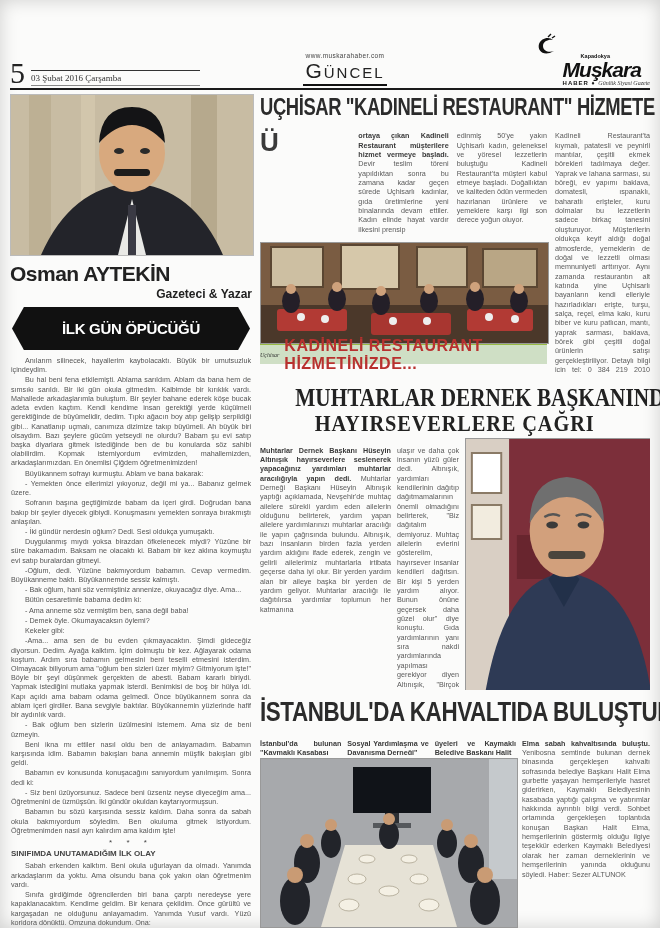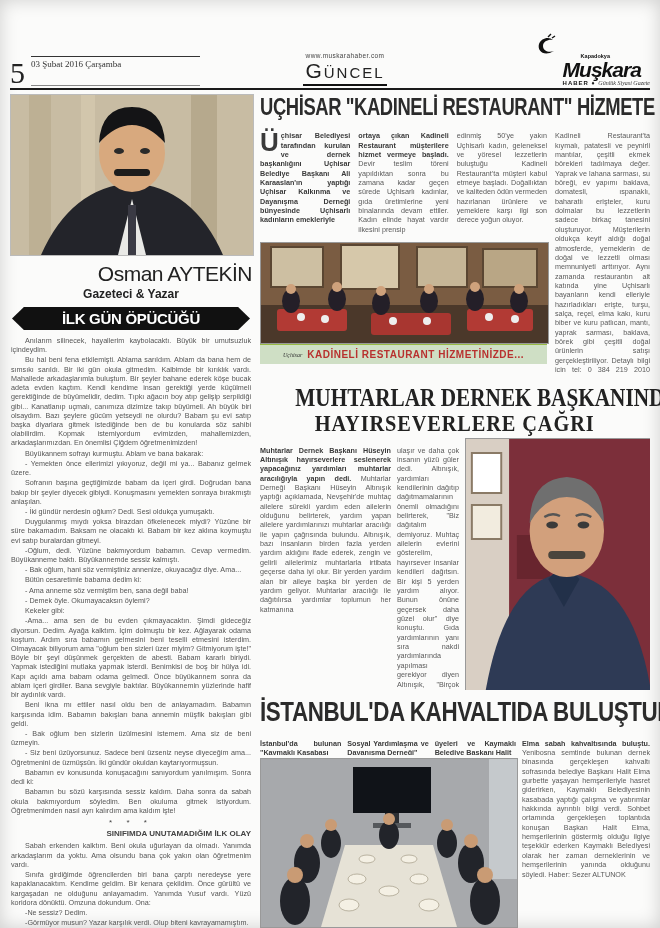--- a/index.html
+++ b/index.html
@@ -7,49 +7,49 @@
         font-family:"Liberation Sans",sans-serif;color:#222;overflow:hidden;
         box-shadow:inset 0 0 18px rgba(0,0,0,.18);}
   .inner{position:absolute;left:10px;top:44px;width:640px;}
 
   
   .hdr{display:flex;align-items:flex-end;justify-content:space-between;height:42px;
        border-bottom:2px solid #1a1a1a;padding-bottom:2px;}
   .hdr-left{display:flex;align-items:flex-end;gap:6px;width:190px;}
   .pagenum{font-family:"Liberation Serif",serif;font-size:30px;line-height:26px;font-weight:400;}
   .datewrap{flex:1;border-top:1.5px solid #333;padding-top:2px;}
-  .date{font-family:"Liberation Serif",serif;font-size:9px;color:#333;border-bottom:1px solid #888;padding-bottom:16px;}
+  .date{font-family:"Liberation Serif",serif;font-size:9px;color:#333;border-bottom:1px solid #888;padding-bottom:2px;}
   .hdr-center{text-align:center;flex:1;}
   .url{font-size:6.5px;color:#444;letter-spacing:.4px;text-align:center;}
   .guncel{font-weight:normal;letter-spacing:2px;font-size:15px;border-bottom:2px solid #111;display:inline-block;padding:0 2px 1px 2px;}
   .guncel::first-letter{font-size:21px;}
   .hdr-right{width:160px;display:flex;align-items:center;justify-content:flex-end;gap:3px;}
   .logo-txt{text-align:left;line-height:1;margin-top:48px;}
   .logo-top{font-size:5.5px;font-weight:bold;color:#111;margin-left:18px;}
   .logo-main{font-size:21px;font-weight:bold;font-style:italic;letter-spacing:-1px;color:#111;}
   .logo-subrow{font-size:6px;font-weight:bold;letter-spacing:1px;color:#111;}
   .logo-tag{font-style:italic;font-weight:normal;letter-spacing:0;color:#333;font-family:"Liberation Serif",serif;}
 
   
   .content{display:flex;gap:8px;margin-top:4px;}
   .sidebar{width:242px;flex:none;}
   .main{width:390px;flex:none;}
 
   
   .portrait{width:242px;height:160px;display:block;border:1px solid #bbb;}
-  .author{font-size:21px;font-weight:normal;text-align:right;margin-top:6px;letter-spacing:-.5px;}
-  .role{font-size:12px;font-weight:bold;text-align:center;margin-top:1px;}
+  .author{font-size:21px;font-weight:bold;text-align:left;margin-top:6px;letter-spacing:-.5px;}
+  .role{font-size:12px;font-weight:bold;text-align:right;margin-top:1px;}
   .col-banner{margin:6px 2px;background:#111;color:#fff;text-align:center;font-weight:bold;
-              font-size:15px;letter-spacing:-.3px;padding:3px 0;
+              font-size:15px;letter-spacing:-.3px;padding:13px 0;
               clip-path:polygon(0 50%,5% 0,95% 0,100% 50%,95% 100%,5% 100%);}
   .sidetext{font-size:7.2px;line-height:1.28;color:#555;text-align:justify;height:598px;overflow:hidden;
             padding:0 1px;}
   .sidetext p{margin:0 0 1px 0;text-indent:14px;}
   .stars{text-align:center;color:#444;font-size:8px;letter-spacing:6px;margin:3px 0 1px 0;text-indent:0;}
-  .subhead{text-align:right;font-weight:bold;color:#444;font-size:8px;margin-bottom:2px;}
+  .subhead{text-align:left;font-weight:bold;color:#444;font-size:8px;margin-bottom:2px;}
 
   
   .cond{display:inline-block;transform:scaleX(.8);transform-origin:0 50%;white-space:nowrap;letter-spacing:-.5px;}
   .cond-c{display:inline-block;transform:scaleX(.85);transform-origin:50% 50%;white-space:nowrap;}
   .h-uchisar{font-size:23px;font-weight:800;color:#2b2b2b;margin:0 0 3px 0;}
   .h-muhtarlar{text-align:center;font-family:"Liberation Serif",serif;font-weight:bold;color:#222;margin:6px 0 3px 0;}
   .h-m1{font-size:25px;line-height:1.02;}
   .h-m2{font-size:24px;line-height:1.02;letter-spacing:1px;}
   .h-istanbul{font-size:28px;font-weight:800;color:#2b2b2b;margin:6px 0 3px 0;}
 
@@ -59,21 +59,21 @@
   .lead{font-weight:bold;}
 
   
   .a1-body{display:grid;grid-template-columns:287px 95px;gap:8px;}
   .a1-cols{display:grid;grid-template-columns:repeat(3,1fr);gap:8px;height:118px;overflow:hidden;}
   .dropcap{float:left;font-size:26px;line-height:22px;font-weight:bold;color:#3a3a3a;padding-right:2px;}
   .a1-photo{width:287px;height:100px;display:block;border:1px solid #999;}
   .a1-caption{height:19px;background:#cfdfc5;display:flex;align-items:center;justify-content:center;gap:5px;
               border-top:1px solid #9b4; }
   .a1-caption .cap-pre{font-family:"Liberation Serif",serif;font-style:italic;font-size:6px;color:#333;}
-  .a1-caption .cap-main{color:#b8312f;font-weight:bold;font-size:10px;letter-spacing:.5px;}
+  .a1-caption .cap-main{color:#b8312f;font-weight:bold;font-size:16px;letter-spacing:.5px;}
   .a1-col4{height:241px;overflow:hidden;}
 
   
   .a2-body{display:grid;grid-template-columns:131px 62px 1fr;gap:6px;height:252px;overflow:hidden;}
   .a2-photo{width:100%;height:252px;display:block;border:1px solid #999;}
 
   
   .a3-body{display:grid;grid-template-columns:256px 128px;gap:6px;}
   .a3-leads{display:grid;grid-template-columns:repeat(3,1fr);gap:6px;height:24px;overflow:hidden;margin-bottom:3px;}
   .a3-leads .bt{font-weight:bold;color:#3a3a3a;}
@@ -144,24 +144,24 @@
               <p class="sp">Sofranın başına geçtiğimizde babam da içeri girdi. Doğrudan bana bakıp bir şeyler diyecek gibiydi. Konuşmasını yemekten sonraya bırakmıştı anlaşılan.</p>
               <p class="sp">- İki gündür nerdesin oğlum? Dedi. Sesi oldukça yumuşaktı.</p>
               <p class="sp">Duygulanmış mıydı yoksa birazdan öfkelenecek miydi? Yüzüne bir süre bakamadım. Baksam ne olacaktı ki. Babam bir kez aklına koymuştu evi satıp buralardan gitmeyi.</p>
               <p class="sp">-Oğlum, dedi. Yüzüne bakmıyordum babamın. Cevap vermedim. Büyükanneme baktı. Büyükannemde sessiz kalmıştı.</p>
               <p class="sp">- Bak oğlum, hani söz vermiştiniz annenize, okuyacağız diye. Ama...</p>
               <p class="sp">Bütün cesaretimle babama dedim ki:</p>
               <p class="sp">- Ama anneme söz vermiştim ben, sana değil baba!</p>
               <p class="sp">- Demek öyle. Okumayacaksın öylemi?</p>
               <p class="sp">Kekeler gibi:</p>
               <p class="sp">-Ama... ama sen de bu evden çıkmayacaktın. Şimdi gideceğiz diyorsun. Dedim. Ayağa kalktım. İçim dolmuştu bir kez. Ağlayarak odama koştum. Ardım sıra babamın gelmesini beni teselli etmesini isterdim. Olmayacak biliyorum ama "oğlum ben sizleri üzer miyim? Gitmiyorum işte!" Böyle bir şeyi düşünmek gerçekten de abesti. Babam kararlı biriydi. Yapmak istediğini mutlaka yapmak isterdi. Benimkisi de boş bir hülya idi. Kapı açıldı ama babam odama gelmedi. Önce büyükannem sonra da ablam içeri girdiler. Bana sevgiyle baktılar. Büyükannemin yüzlerinde hafif bir aydınlık vardı.</p>
+              <p class="sp">- Bak oğlum ben sizlerin üzülmesini istemem. Ama siz de beni üzmeyin.</p>
               <p class="sp">Beni ikna mı ettiler nasıl oldu ben de anlayamadım. Babamın karşısında idim. Babamın bakışları bana annemin müşfik bakışları gibi geldi.</p>
-              <p class="sp">- Bak oğlum ben sizlerin üzülmesini istemem. Ama siz de beni üzmeyin.</p>
+              <p class="sp">Babamın ev konusunda konuşacağını sanıyordum yanılmışım. Sonra dedi ki:</p>
               <p class="sp">- Siz beni üzüyorsunuz. Sadece beni üzseniz neyse diyeceğim ama... Öğretmenini de üzmüşsün. İki gündür okuldan kaytarıyormuşsun.</p>
-              <p class="sp">Babamın ev konusunda konuşacağını sanıyordum yanılmışım. Sonra dedi ki:</p>
               <p class="sp">Babamın bu sözü karşısında sessiz kaldım. Daha sonra da sabah okula bakmıyordum söyledim. Ben okuluma gitmek istiyordum. Öğretmenimden nasıl ayrı kalırdım ama kaldım işte!</p>
             </div>
           <div class="stars">* * *</div>
           <div class="subhead">SINIFIMDA UNUTAMADIĞIM İLK OLAY</div>
           <div>
               <p class="sp">Sabah erkenden kalktım. Beni okula uğurlayan da olmadı. Yanımda arkadaşlarım da yoktu. Ama olsundu bana çok yakın olan öğretmenim vardı.</p>
               <p class="sp">Sınıfa girdiğimde öğrencilerden biri bana çarptı neredeyse yere kapaklanacaktım. Kendime geldim. Bir kenara çekildim. Önce gürültü ve kargaşadan ne olduğunu anlayamadım. Yanımda Yusuf vardı. Yüzü koridora dönüktü. Omzuna dokundum. Ona:</p>
               <p class="sp">-Ne sessiz? Dedim.</p>
               <p class="sp">-Görmüyor musun? Yazar karşılık verdi. Olup biteni kavrayamamıştım.</p>
             </div>
@@ -171,21 +171,21 @@
       <main class="main">
 
         <section>
           <h1 class="h-uchisar">
             <span class="cond">UÇHİSAR "KADINELİ RESTAURANT" HİZMETE GİRDİ</span>
           </h1>
           <div class="a1-body">
             <div>
               <div class="a1-cols">
                 <p class="bt lead">
-                  <span class="dropcap">Ü</span><span>çhisar Belediyesi tarafından kurulan ve dernek başkanlığını Uçhisar Belediye Başkanı Ali Karaaslan'ın yaptığı Uçhisar Kalkınma ve Dayanışma Derneği bünyesinde Uçhisarlı kadınların emekleriyle</span>
+                  <span class="dropcap">Ü</span>
                 </p>
                 <p class="bt">
                   <b>ortaya çıkan Kadineli Restaurant müşterilere hizmet vermeye başladı.</b>
                   <span>Devir teslim töreni yapıldıktan sonra bu zamana kadar geçen sürede Uçhisarlı kadınlar, gıda üretimlerine yeni binalarında devam ettiler. Kadın elinde hayat vardır ilkesini prensip</span>
                 </p>
                 <p class="bt">edinmiş 50'ye yakın Uçhisarlı kadın, geleneksel ve yöresel lezzetlerin buluştuğu Kadineli Restaurant'ta müşteri kabul etmeye başladı. Doğallıktan ve kaliteden ödün vermeden hazırlanan ürünlere ve yemeklere karşı ilgi son derece yoğun oluyor.</p>
               </div>
               <svg class="a1-photo" viewBox="0 0 287 100" preserveAspectRatio="none">
                 <rect width="287" height="100" fill="#7a5c42"></rect>
                 <rect x="10" y="4" width="52" height="40" fill="#cdbfa2" stroke="#5a4632" stroke-width="2"></rect>

